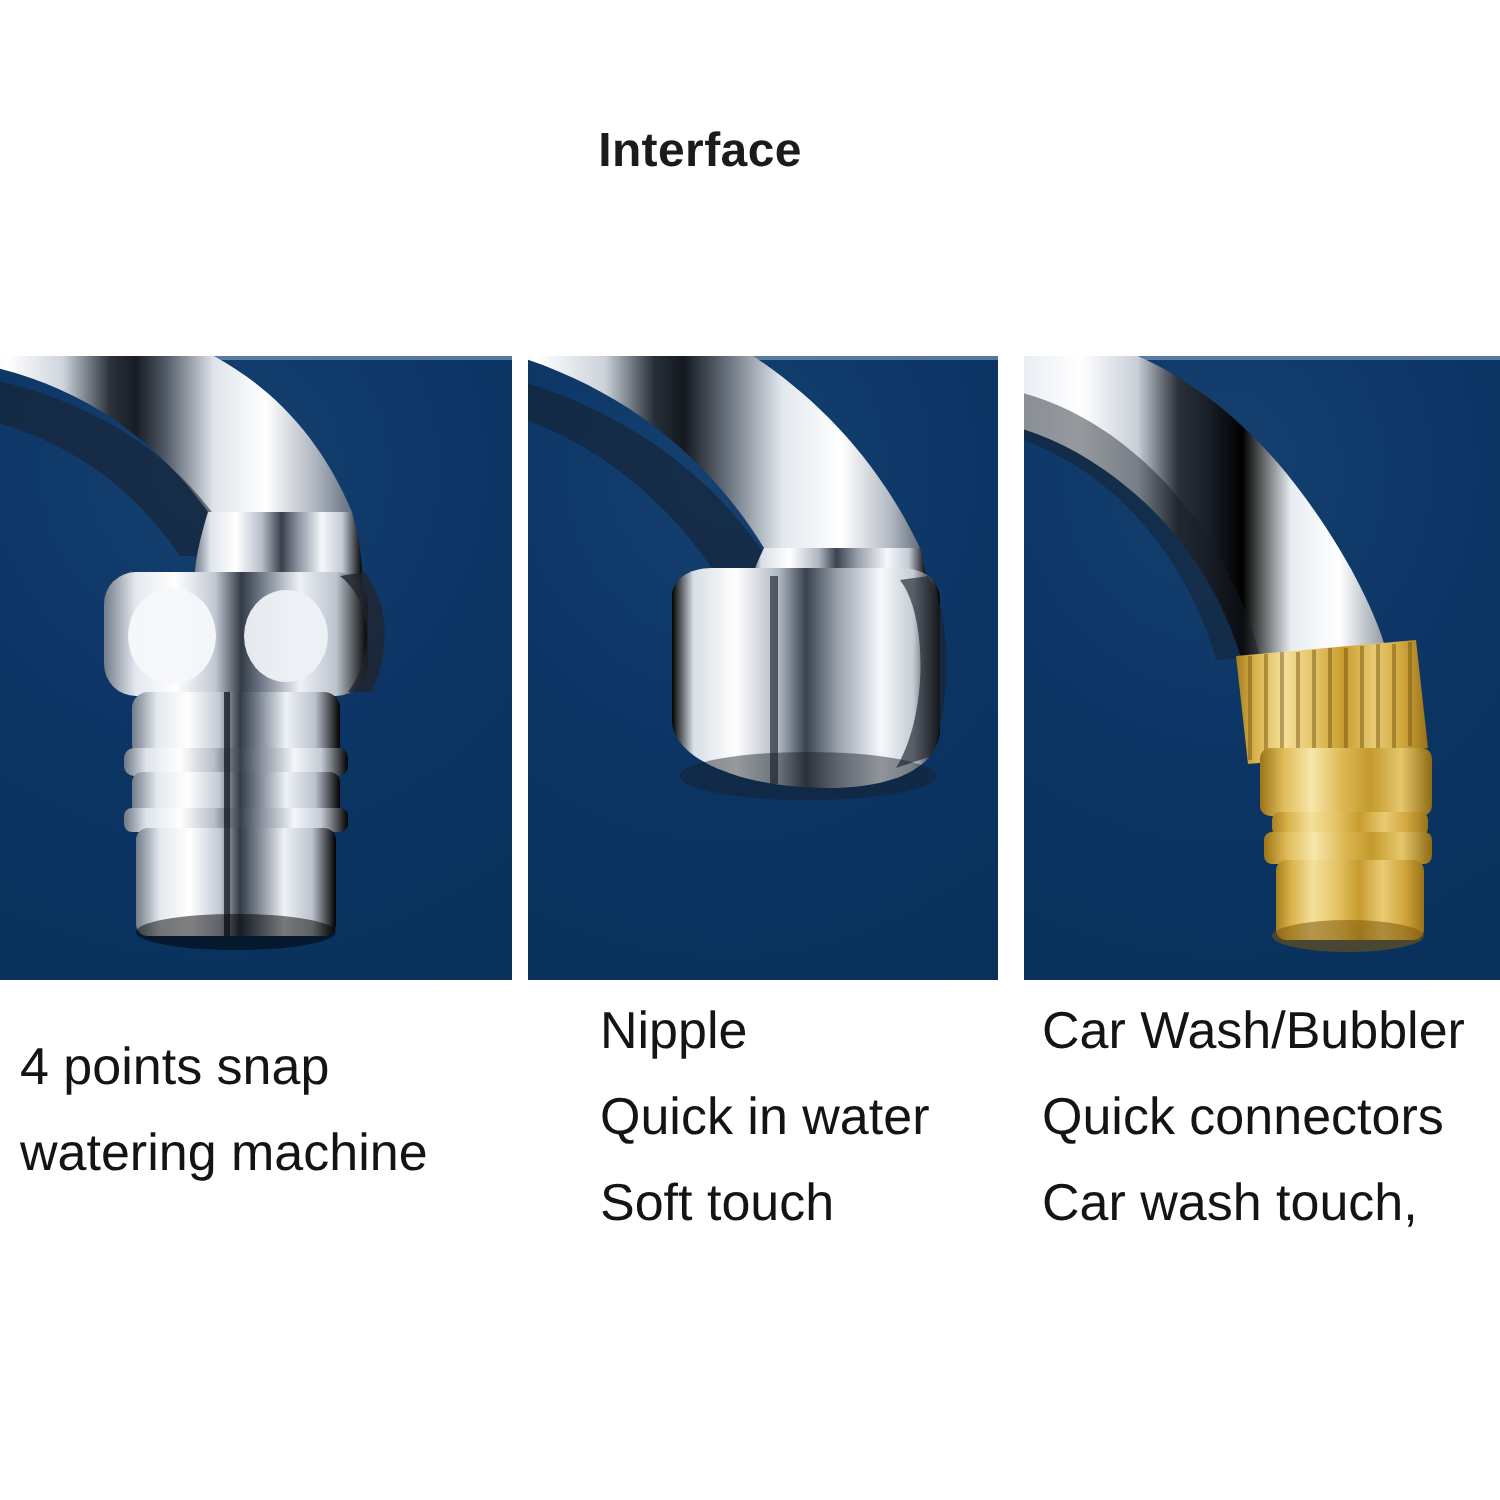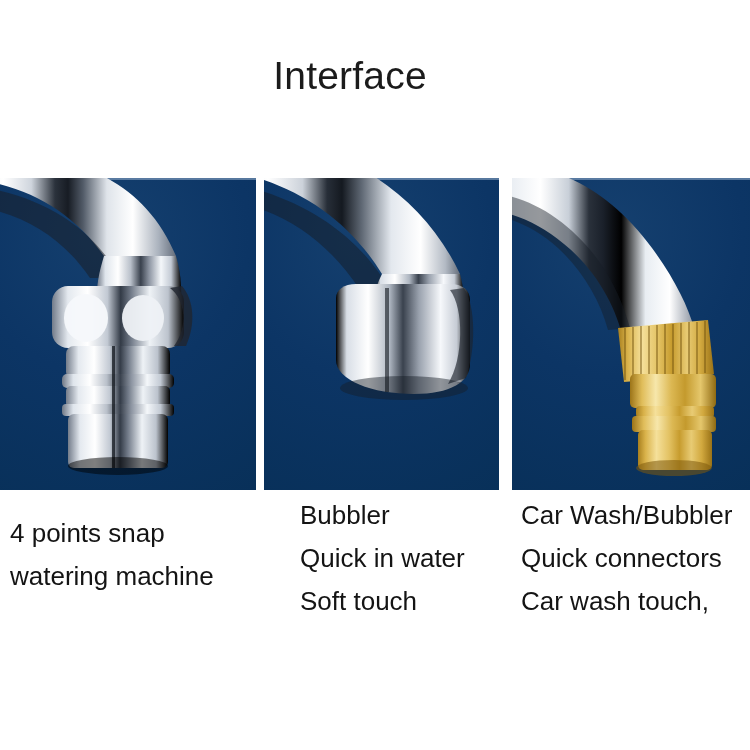--- a/index.html
+++ b/index.html
@@ -23,25 +23,25 @@
     background: #ffffff;
   }
 
   
   .title {
     position: absolute;
     left: 0;
     top: 57px;
     width: 700px;
     text-align: center;
-    font-size: 39px;
+    font-size: 24px;
     line-height: 38px;
     color: #1b1b1b;
     letter-spacing: 0.2px;
-    font-weight: 400;
+    font-weight: 700;
     white-space: nowrap;
   }
 
   
   .panels {
     position: absolute;
     left: 0;
     top: 178px;
     width: 750px;
     height: 312px;
@@ -300,21 +300,21 @@
   </div>
 
   <div class="captions">
 
     <div class="caption-col col-1">
       <div class="line">4 points snap</div>
       <div class="line">watering machine</div>
     </div>
 
     <div class="caption-col col-2">
-      <div class="line">Bubbler</div>
+      <div class="line">Nipple</div>
       <div class="line">Quick in water</div>
       <div class="line">Soft touch</div>
     </div>
 
     <div class="caption-col col-3">
       <div class="line">Car Wash/Bubbler</div>
       <div class="line">Quick connectors</div>
       <div class="line">Car wash touch,</div>
     </div>
   </div>

